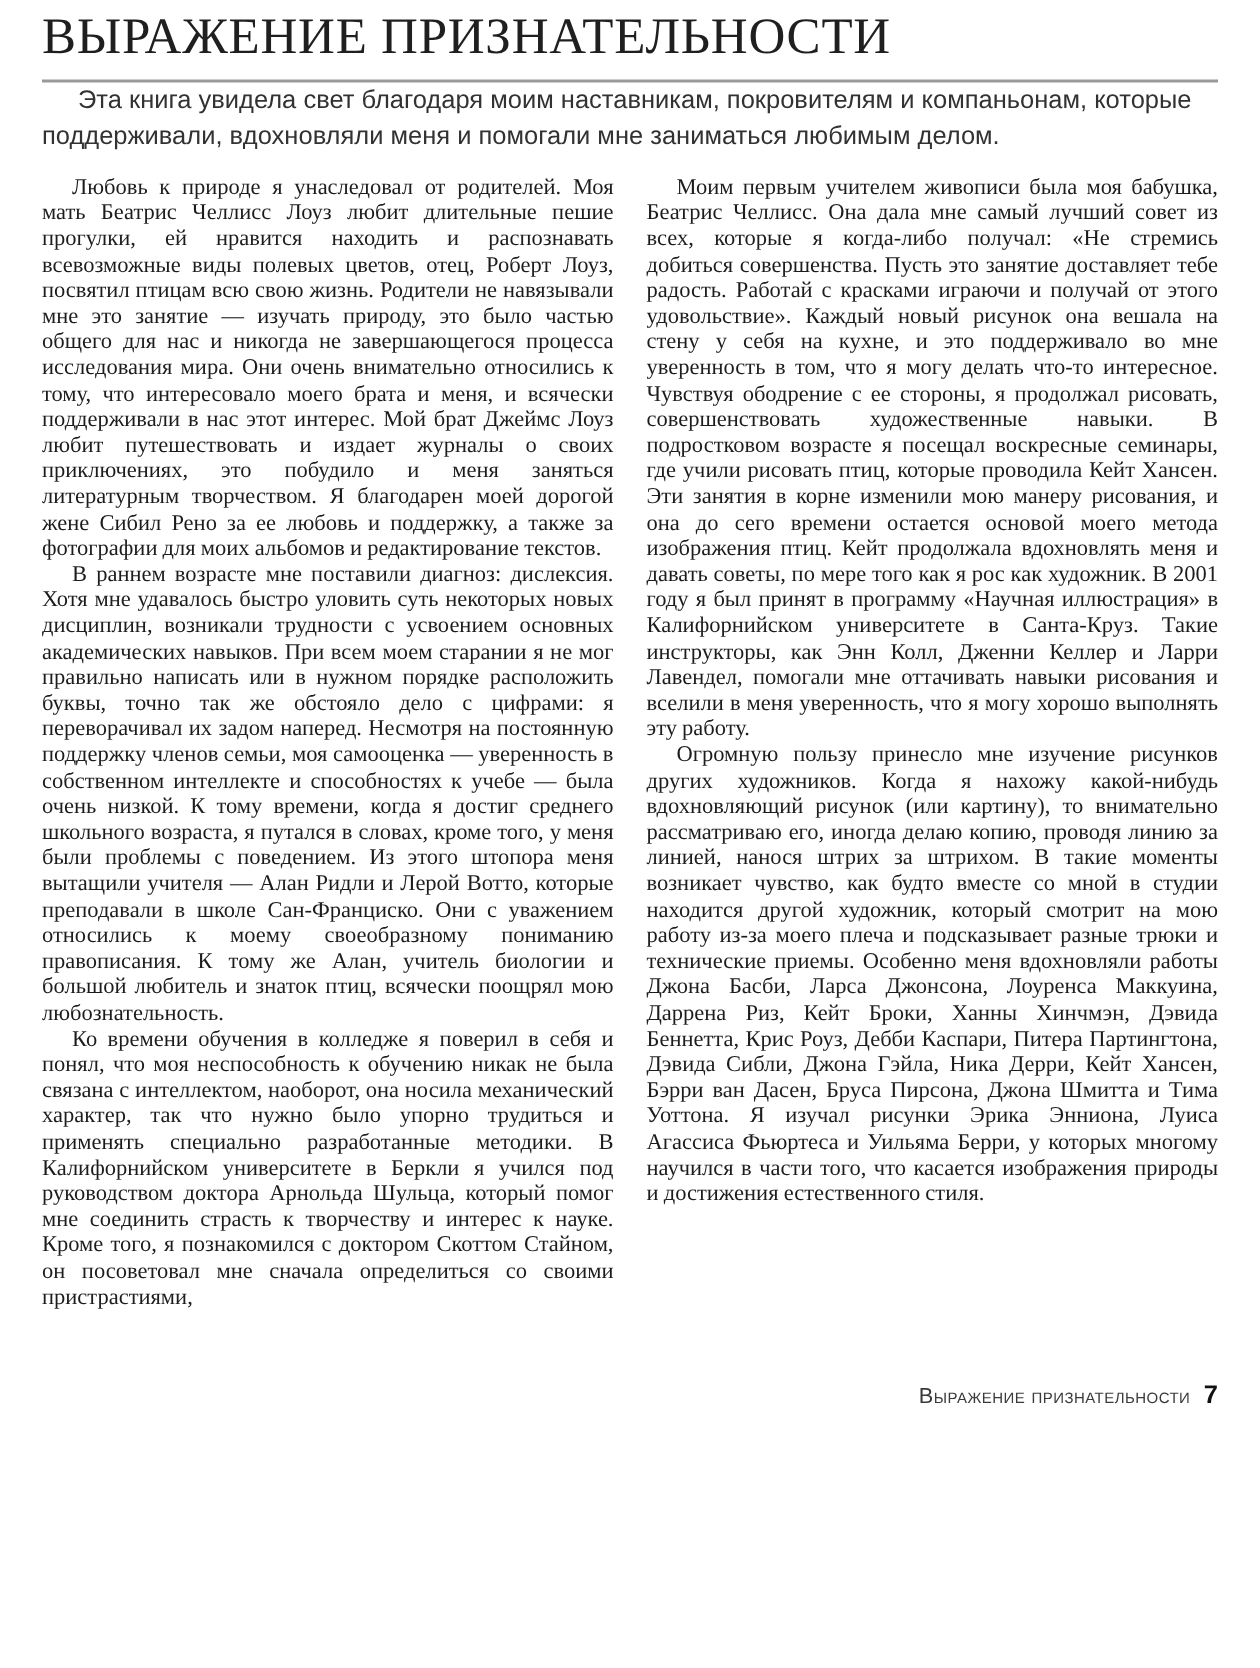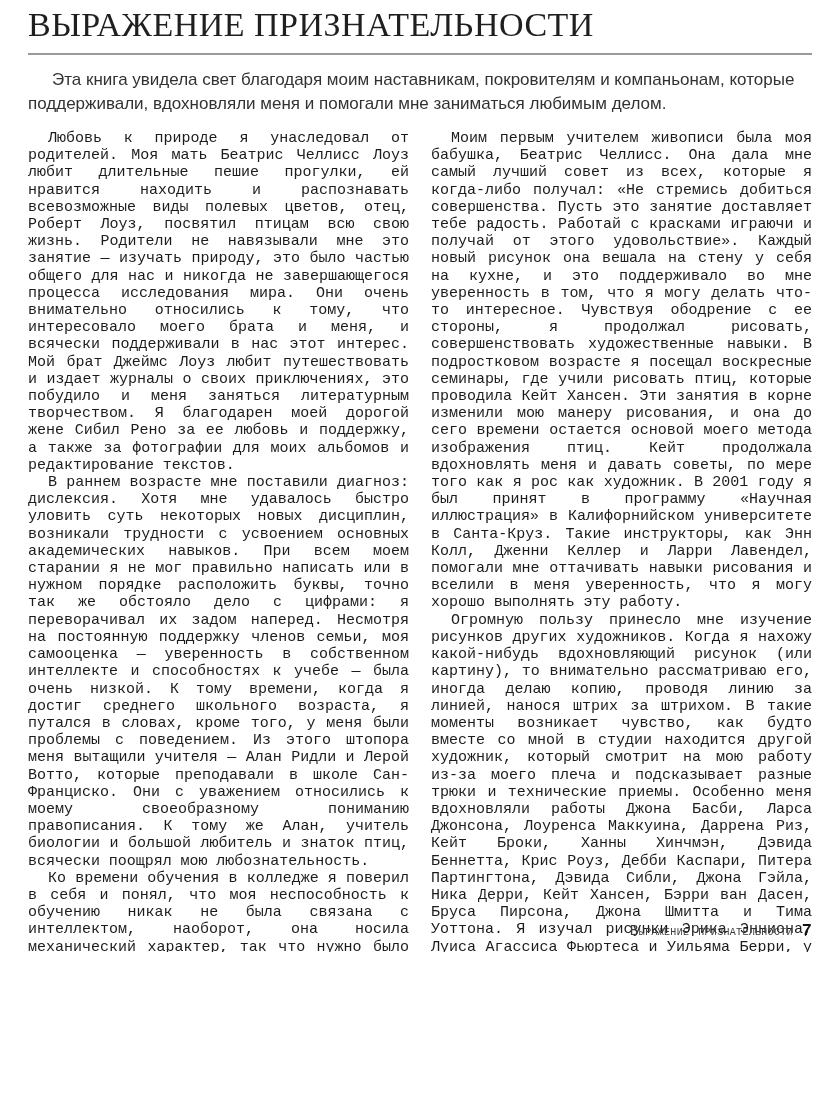--- a/index.html
+++ b/index.html
@@ -1,15 +1,15 @@
 <!DOCTYPE html>
 <html lang="ru"><head>
 <meta charset="utf-8">
 <style>
-  * { margin: 0; padding: 0; box-sizing: border-box; font-family: Liberation Mono, monospace; }
+  * { margin: 0; padding: 0; box-sizing: border-box; }
   html, body { width: 840px; height: 1112px; background: #ffffff; }
   .page {
     width: 840px; height: 952px;
     padding: 6px 28px 0 28px;
     position: relative; overflow: hidden;
     font-family: "Liberation Serif", serif;
     color: #1c1c1c;
   }
   .title {
     font-family: "Liberation Serif", serif;
@@ -22,21 +22,20 @@
   .title-rule {
     border: none;
     border-top: 2px solid #9a9a9a;
     margin-top: 9px;
   }
   .intro {
     font-family: "Liberation Sans", sans-serif;
     font-size: 17px;
     line-height: 24px;
     color: #323232;
-    margin-top: 13px;
     text-indent: 24px;
     text-align: left;
   }
   .columns {
     display: flex;
     gap: 22px;
     margin-top: 14px;
   }
   .col {
     flex: 1 1 0;

